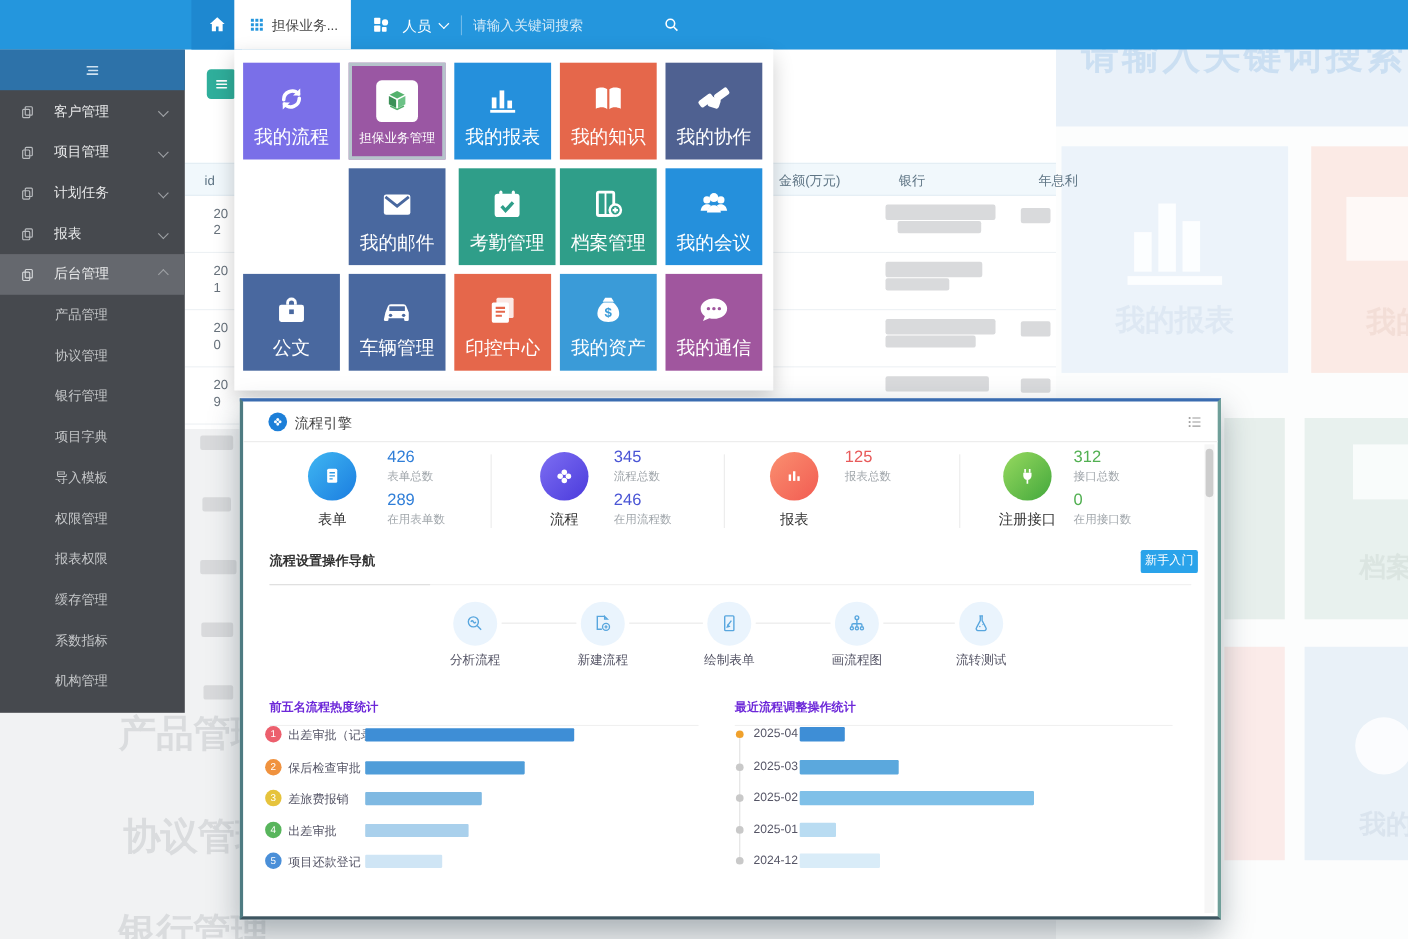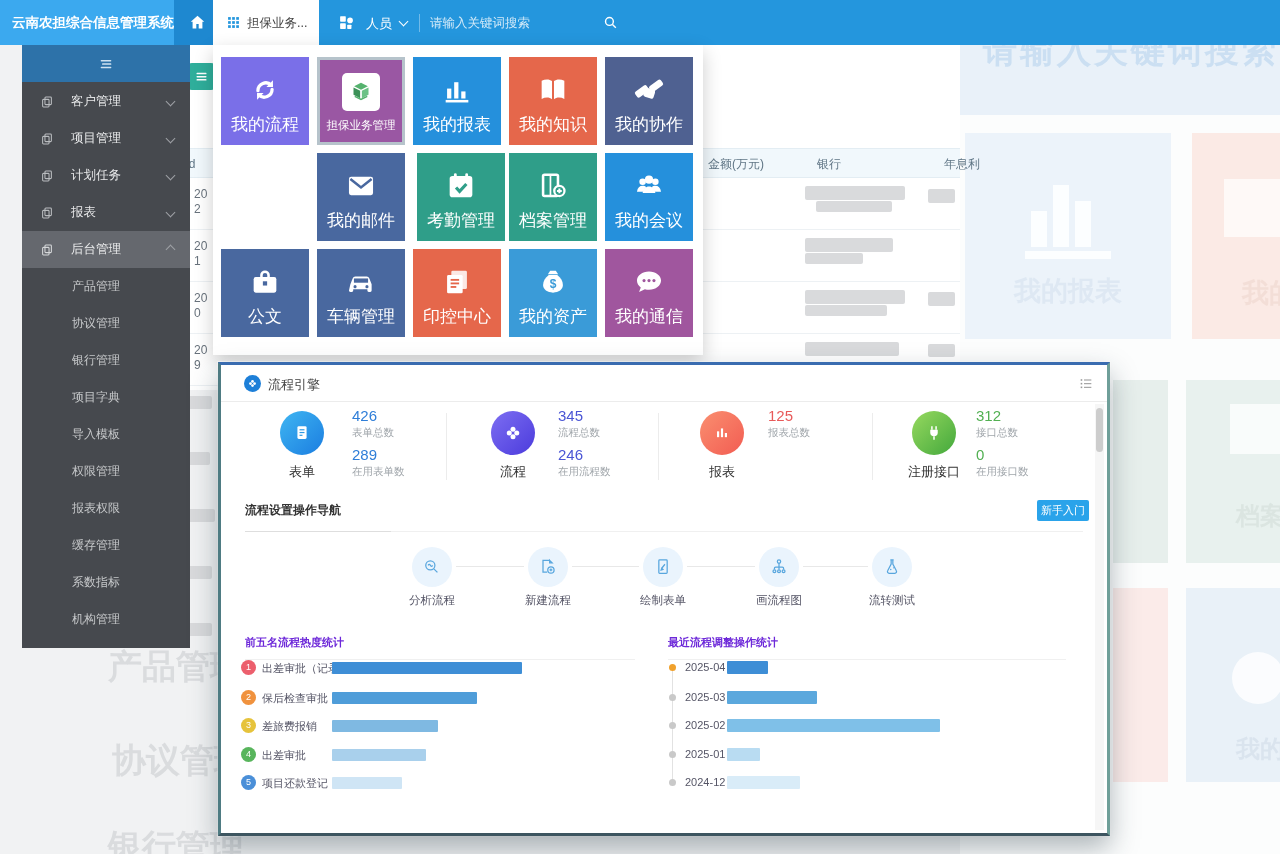--- a/index.html
+++ b/index.html
@@ -30,21 +30,21 @@
 .h-tab{position:absolute;left:213px;top:0;width:106px;height:45px;background:#fff;cursor:pointer;}
 .h-tab-label{position:absolute;left:34px;top:15px;font-size:12.5px;color:#444;white-space:nowrap;}
 .h-user{position:absolute;left:366px;top:15px;color:#fff;font-size:13px;cursor:pointer;}
 .h-sep{position:absolute;left:419px;top:14px;width:1px;height:18px;background:rgba(255,255,255,.35);}
 .h-input{position:absolute;left:430px;top:0;width:168px;height:45px;background:transparent;border:none;outline:none;color:#fff;font-size:12.5px;font-family:inherit;}
 .h-input::placeholder{color:rgba(255,255,255,.8);}
 .chev{display:inline-block;width:7px;height:7px;border-right:1.6px solid currentColor;border-bottom:1.6px solid currentColor;}
 .chev.down{transform:rotate(45deg);}
 .chev.up{transform:rotate(-135deg);}
 
-.sidebar{left:0;top:45px;width:168px;height:603px;background:#46494e;z-index:4;margin-left:22px;}
+.sidebar{left:0;top:45px;width:168px;height:603px;background:#46494e;z-index:4;}
 .sb-strip{position:absolute;left:0;top:0;width:168px;height:37px;background:#2d72a9;display:flex;align-items:center;justify-content:center;cursor:pointer;}
 .sb-item{position:absolute;left:0;width:168px;height:37px;display:flex;align-items:center;padding-left:18px;color:#e8e9ea;font-size:12.5px;cursor:pointer;}
 .sb-item.active{background:#65686e;}
 .sb-item .sb-label{margin-left:17px;}
 .sb-item .chev{position:absolute;right:16px;color:#9ea1a5;}
 .sb-sub{position:absolute;left:0;width:168px;height:37px;line-height:37px;padding-left:50px;color:#c6c8ca;font-size:12px;cursor:pointer;white-space:nowrap;}
 
 .dropdown{left:213px;top:45px;width:490px;height:310px;background:#fff;box-shadow:0 7px 18px rgba(0,0,0,.2);z-index:6;}
 .tile{position:absolute;width:88px;height:88px;cursor:pointer;}
 .tile-label{position:absolute;left:0;bottom:9px;width:100%;text-align:center;color:#fff;font-size:17px;white-space:nowrap;}
@@ -174,21 +174,20 @@
       <div class="rid">
           <div>20</div>
           <div>9</div>
         </div>
       <div class="censor" style="left:637px;top:8px;width:94px;height:14px;"></div>
       <div class="censor" style="left:760px;top:10px;width:27px;height:13px;"></div>
     </div>
   </div>
 
   <div class="abs header">
-    <div class="h-title">云南农担综合信息管理系统</div>
     <div class="h-home">
       <svg width="19" height="19" viewBox="0 0 24 24">
           <path d="M12 3.5l8.5 7.5h-2.3v8.5h-4.7v-5.5h-3v5.5H5.8V11H3.5z" fill="#fff"></path>
         </svg>
     </div>
     <div class="h-tab">
       <svg style="position:absolute;left:14px;top:16px;" width="13" height="13" viewBox="0 0 24 24">
           <g fill="#2496dd">
             <rect x="2" y="2" width="5" height="5"></rect>
             <rect x="9.5" y="2" width="5" height="5"></rect>

